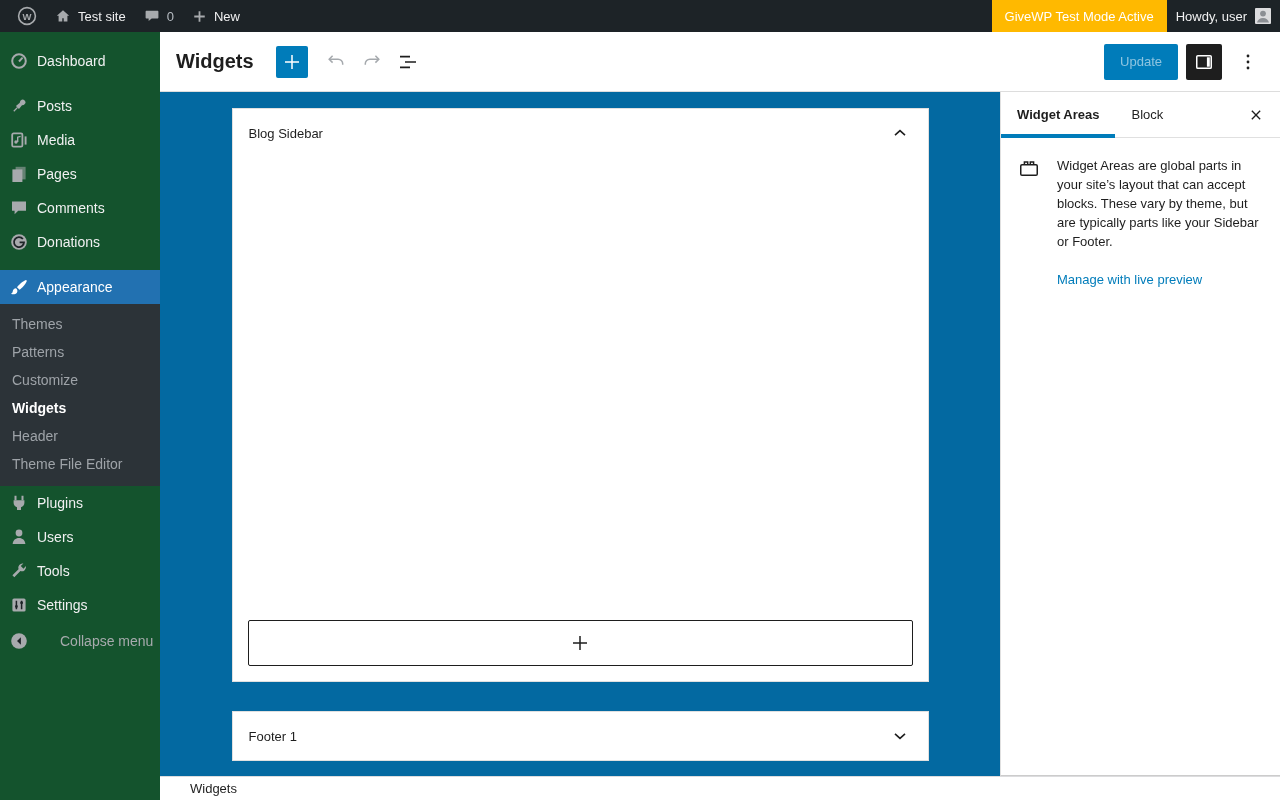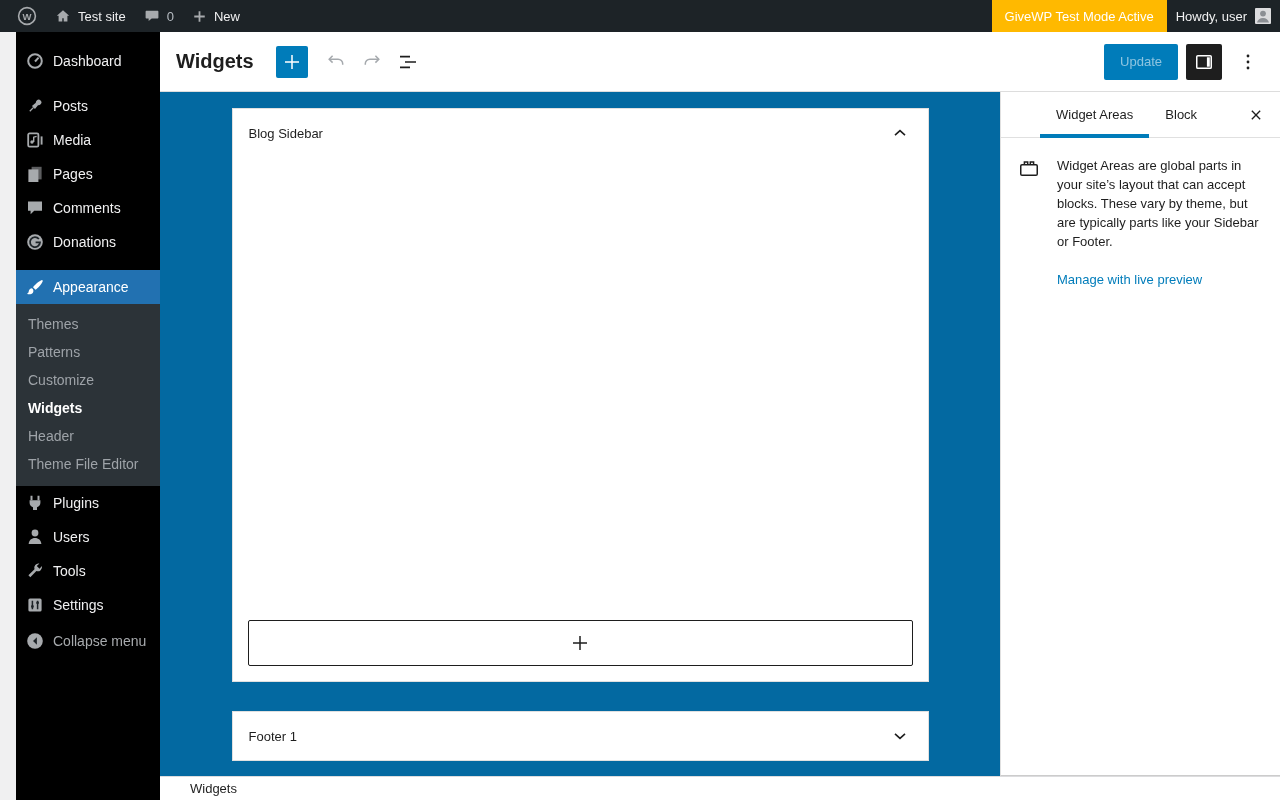--- a/index.html
+++ b/index.html
@@ -23,34 +23,34 @@
   .ab-item { display:flex; align-items:center; gap:7px; padding:0 9px; height:32px; color:#f0f0f1; cursor:pointer; }
   .ab-ico { color:#a7aaad; display:flex; }
   .ab-count { color:#b6bcc2; }
   .ab-right { margin-left:auto; display:flex; align-items:center; height:32px; }
   .test-mode-badge { background:#ffb900; color:#ffffff; height:32px; display:flex; align-items:center; padding:0 13px; }
   .howdy { display:flex; align-items:center; gap:8px; padding:0 9px; height:36px; cursor:pointer; }
   .avatar { width:16px; height:16px; overflow:hidden; border-radius:1px; }
 
   
   #admin-menu {
-    position:absolute; top:32px; left:16px; width:180px; height:768px;
-    background:#000000; font-size:14px; color:#f0f0f1;
+    position:absolute; top:32px; left:0; width:180px; height:768px;
+    background:#14532d; font-size:14px; color:#f0f0f1;
   }
   .menu-pad { height:12px; }
   .menu-sep { height:11px; }
   .menu-item { height:34px; display:flex; align-items:center; position:relative; cursor:pointer; color:#f0f0f1; }
   .menu-item .mi-ico { width:37px; display:flex; justify-content:center; color:#a7aaad; }
   .menu-item.active { background:#2271b1; color:#fff; }
   .menu-item.active .mi-ico { color:#fff; }
   .menu-item.active::after {
     content:""; position:absolute; right:0; top:50%; margin-top:-8px;
     border:8px solid transparent; border-right-color:#f0f0f1;
   }
-  .menu-item.dim { color:#a7aaad; }
+  .menu-item.dim { color:#a7aaad;gap:23px; }
   .submenu { background:#2c3338; padding:6px 0 8px; }
   .submenu-item { height:28px; line-height:28px; padding-left:12px; font-size:14px; color:#9ea3a8; cursor:pointer; }
   .submenu-item.current { color:#ffffff; font-weight:700; }
 
   
   #editor-header {
     position:absolute; top:32px; left:160px; width:1120px; height:60px;
     background:#fff; border-bottom:1px solid #ddd;
     display:flex; align-items:center; z-index:40;
   }
@@ -96,21 +96,21 @@
   #inspector {
     position:absolute; top:92px; right:0; width:280px; height:684px;
     background:#fff; border-left:1px solid #e0e0e0; border-bottom:1px solid #cccccc;
   }
   .tabs { height:46px; display:flex; border-bottom:1px solid #e0e0e0; }
   .tab {
     padding:0 16px; display:flex; align-items:center; justify-content:center;
     font-size:13px; color:#1e1e1e; position:relative; cursor:pointer; background:transparent; border:none;
     font-family:"Liberation Sans",sans-serif;
   }
-  .tab.active { font-weight:400;margin-left:39px; }
+  .tab.active { font-weight:700; }
   .tab.active::after { content:""; position:absolute; left:0; right:0; bottom:-1px; height:4px; background:#007cba; }
   .tab-close { margin-left:auto; width:48px; display:flex; align-items:center; justify-content:center; cursor:pointer; background:transparent; border:none; color:#1e1e1e; }
   .inspector-body { padding:18px 16px; }
   .ib-row { display:flex; gap:16px; }
   .ib-ico { flex:0 0 24px; padding-top:1px; color:#1e1e1e; }
   .ib-text p { font-size:13px; line-height:19px; color:#1e1e1e; }
   .ib-link { display:inline-block; margin-top:21px; font-size:13px; color:#007cba; text-decoration:none; cursor:pointer; }
 
   
   #bottom-bar {

